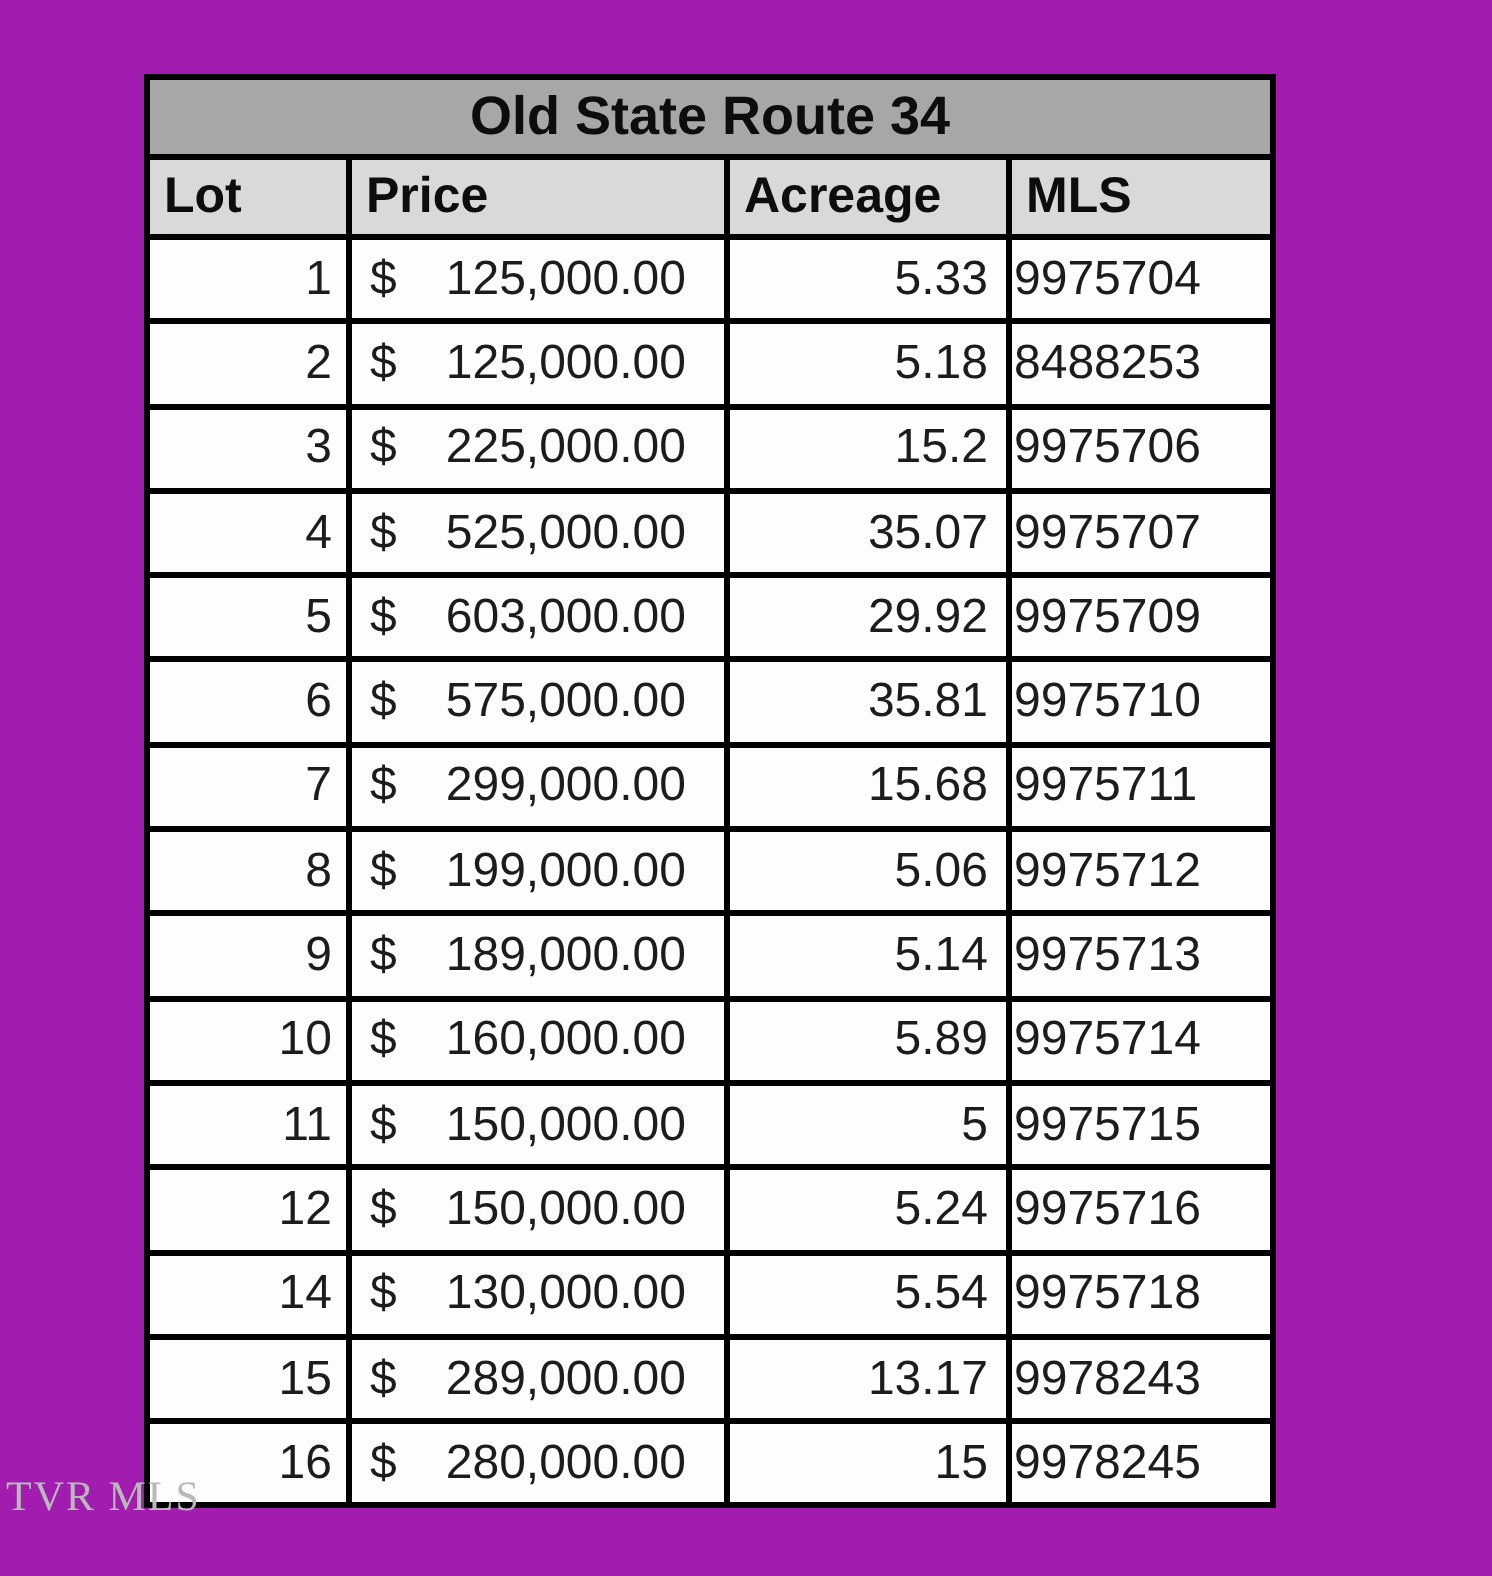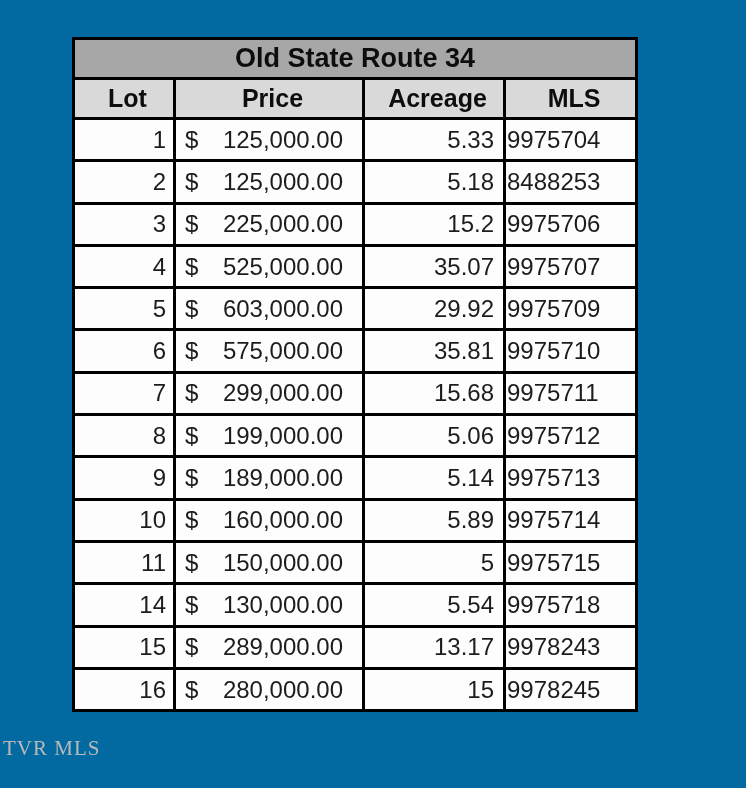--- a/index.html
+++ b/index.html
@@ -4,21 +4,21 @@
 <style>
   html, body {
     margin: 0;
     padding: 0;
     background: #ffffff;
   }
   .canvas {
     position: relative;
     width: 746px;
     height: 788px;
-    background: #0369a1;
+    background: #a21caf;
     overflow: hidden;
     font-family: "Liberation Sans", sans-serif;
   }
   table.listing-table {
     position: absolute;
     left: 72px;
     top: 37px;
     width: 563px;
     border-collapse: collapse;
     table-layout: fixed;
@@ -36,21 +36,21 @@
     background: var(--title-bg, #a7a7a7);
     text-align: center;
     vertical-align: middle;
     font-size: 27px;
     font-weight: 700;
     color: #0d0d0d;
   }
   .col-header-row th {
     height: 37px;
     background: var(--header-bg, #d9d9d9);
-    text-align: center;
+    text-align: left;
     vertical-align: middle;
     font-size: 25px;
     font-weight: 700;
     color: #0d0d0d;
     padding: 0 0 0 7px;
   }
   tr.data-row td {
     height: 37.3px;
     background: var(--row-bg, #fdfdfd);
     vertical-align: middle;
@@ -227,20 +227,31 @@
           <td class="price">
             <div class="price-wrap">
               <span class="cur">$</span>
               <span class="amt">150,000.00</span>
             </div>
           </td>
           <td class="acre">5</td>
           <td class="mls">9975715</td>
         </tr>
         <tr class="data-row">
+          <td class="lot">12</td>
+          <td class="price">
+            <div class="price-wrap">
+              <span class="cur">$</span>
+              <span class="amt">150,000.00</span>
+            </div>
+          </td>
+          <td class="acre">5.24</td>
+          <td class="mls">9975716</td>
+        </tr>
+        <tr class="data-row">
           <td class="lot">14</td>
           <td class="price">
             <div class="price-wrap">
               <span class="cur">$</span>
               <span class="amt">130,000.00</span>
             </div>
           </td>
           <td class="acre">5.54</td>
           <td class="mls">9975718</td>
         </tr>

